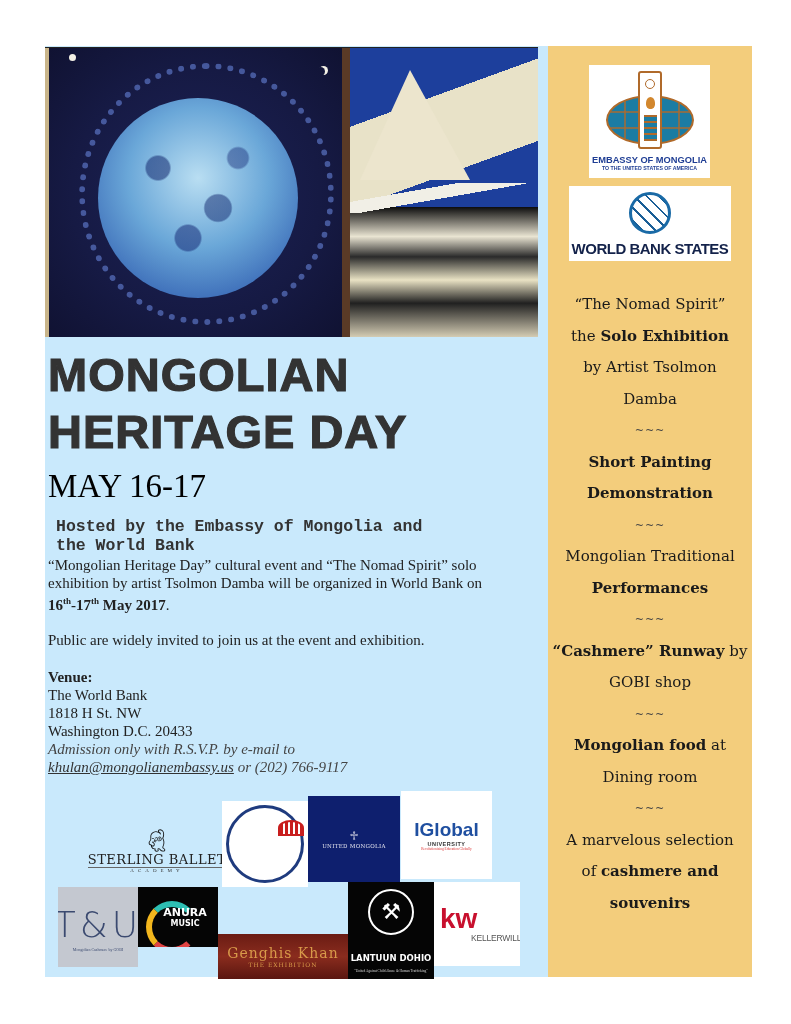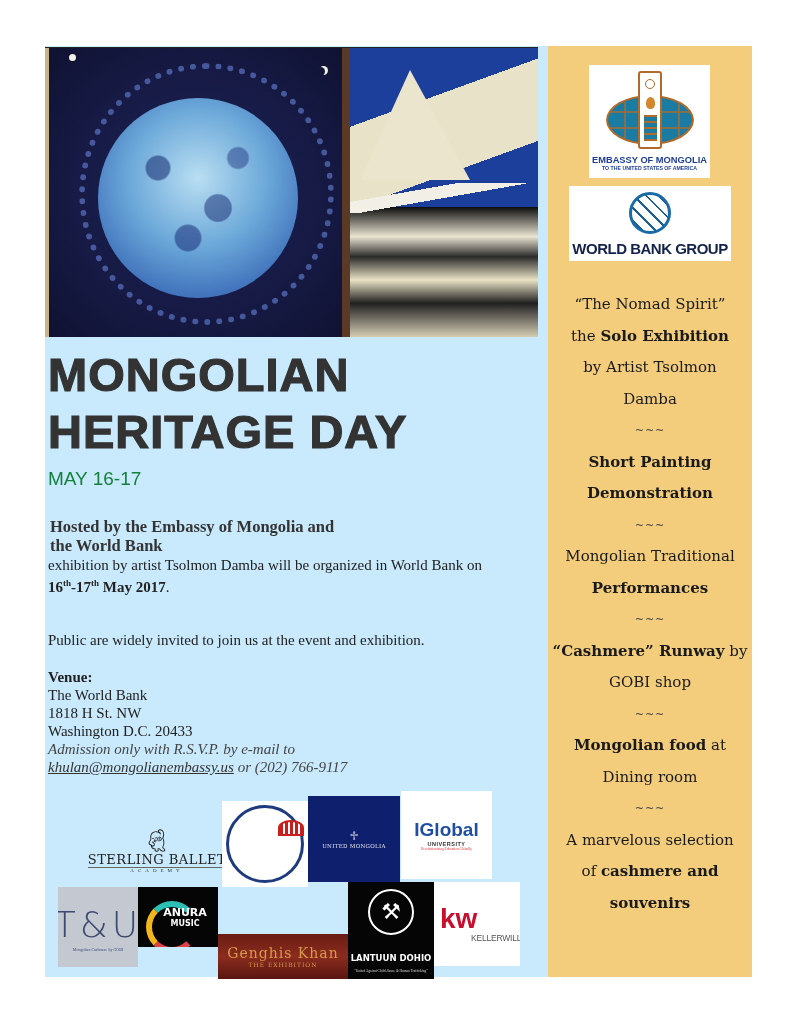--- a/index.html
+++ b/index.html
@@ -31,23 +31,23 @@
       linear-gradient(160deg, transparent 0 22%, #e8e2c8 22% 45%, transparent 45%),
       linear-gradient(180deg, #1d3f9c 0%, #1d3f9c 55%, #101010 55%, #e9e4d2 65%, #2a2a2a 72%, #e9e2c4 80%, #202020 88%, #d9d1b8 100%); }
   .pyramid { position: absolute; left: 10px; top: 22px; width: 0; height: 0;
     border-left: 50px solid transparent; border-right: 60px solid transparent; border-bottom: 110px solid #ece5cd; }
   .streak { position: absolute; left: 0; top: 135px; width: 188px; height: 30px;
     background: linear-gradient(170deg, transparent 0 30%, #f1efe6 30% 50%, transparent 50%); }
 
   
   .title { position: absolute; left: 3px; top: 300px; font-family: "Liberation Sans", sans-serif; font-weight: 900;
     font-size: 47px; line-height: 57px; color: #333333; letter-spacing: 1px; -webkit-text-stroke: 1.2px #333; }
-  .date { position: absolute; left: 3px; top: 422px; font-family: Liberation Sans, sans-serif; font-size: 19px; color: #15803d; }
-
-  .hosted { position: absolute; left: 5px; top: 471px; font-family: Liberation Serif, serif; font-weight: bold;
+  .date { position: absolute; left: 3px; top: 422px; font-family: Liberation Serif, serif; font-size: 33px; color: #000000; }
+
+  .hosted { position: absolute; left: 11px; top: 471px; font-family: Liberation Mono, monospace; font-weight: bold;
     font-size: 16.5px; line-height: 19px; color: #333; width: 430px; }
   .desc { position: absolute; left: 3px; top: 510px; font-size: 15px; line-height: 18px; color: #222; width: 490px; }
   .desc sup { font-size: 9px; }
   .invite { position: absolute; left: 3px; top: 586px; font-size: 15px; color: #222; }
   .venue { position: absolute; left: 3px; top: 622px; font-size: 15px; line-height: 18px; color: #222; }
   .venue .vlabel { font-weight: bold; }
   .rsvp { position: absolute; left: 3px; top: 694px; font-size: 15px; line-height: 18px; font-style: italic; color: #444; }
   .rsvp a { color: #333; text-decoration: underline; }
 
   
@@ -134,20 +134,21 @@
       <div>HERITAGE DAY</div>
     </div>
     <div class="date">MAY 16-17</div>
 
     <div class="hosted">
       <div>Hosted by the Embassy of Mongolia and</div>
       <div>the World Bank</div>
     </div>
 
     <div class="desc">
+      <div>“Mongolian Heritage Day” cultural event and “The Nomad Spirit” solo</div>
       <div>exhibition by artist Tsolmon Damba will be organized in World Bank on</div>
       <div><b><span>16</span><sup>th</sup><span>-</span><span>17</span><sup>th</sup><span> May 2017</span></b><span>.</span></div>
     </div>
 
     <div class="invite">Public are widely invited to join us at the event and exhibition.</div>
 
     <div class="venue">
       <div class="vlabel">Venue:</div>
       <div>The World Bank</div>
       <div>1818 H St. NW</div>
@@ -219,21 +220,21 @@
             <div class="flame"></div>
             <div class="soyombo"></div>
           </div>
       </div>
       <div class="emb-t1">EMBASSY OF MONGOLIA</div>
       <div class="emb-t2">TO THE UNITED STATES OF AMERICA</div>
     </div>
 
     <div class="wb-logo">
       <div class="wb-globe"></div>
-      <div class="wb-text">WORLD BANK GROUP</div>
+      <div class="wb-text">WORLD BANK STATES</div>
     </div>
 
     <div class="events" id="events">
         <div class="line"><span>“The Nomad Spirit”</span></div>
         <div class="line"><span>the </span><b>Solo Exhibition</b></div>
         <div class="line"><span>by Artist Tsolmon</span></div>
         <div class="line"><span>Damba</span></div>
         <div class="line sep">~~~</div>
         <div class="line"><b>Short Painting</b></div>
         <div class="line"><b>Demonstration</b></div>

